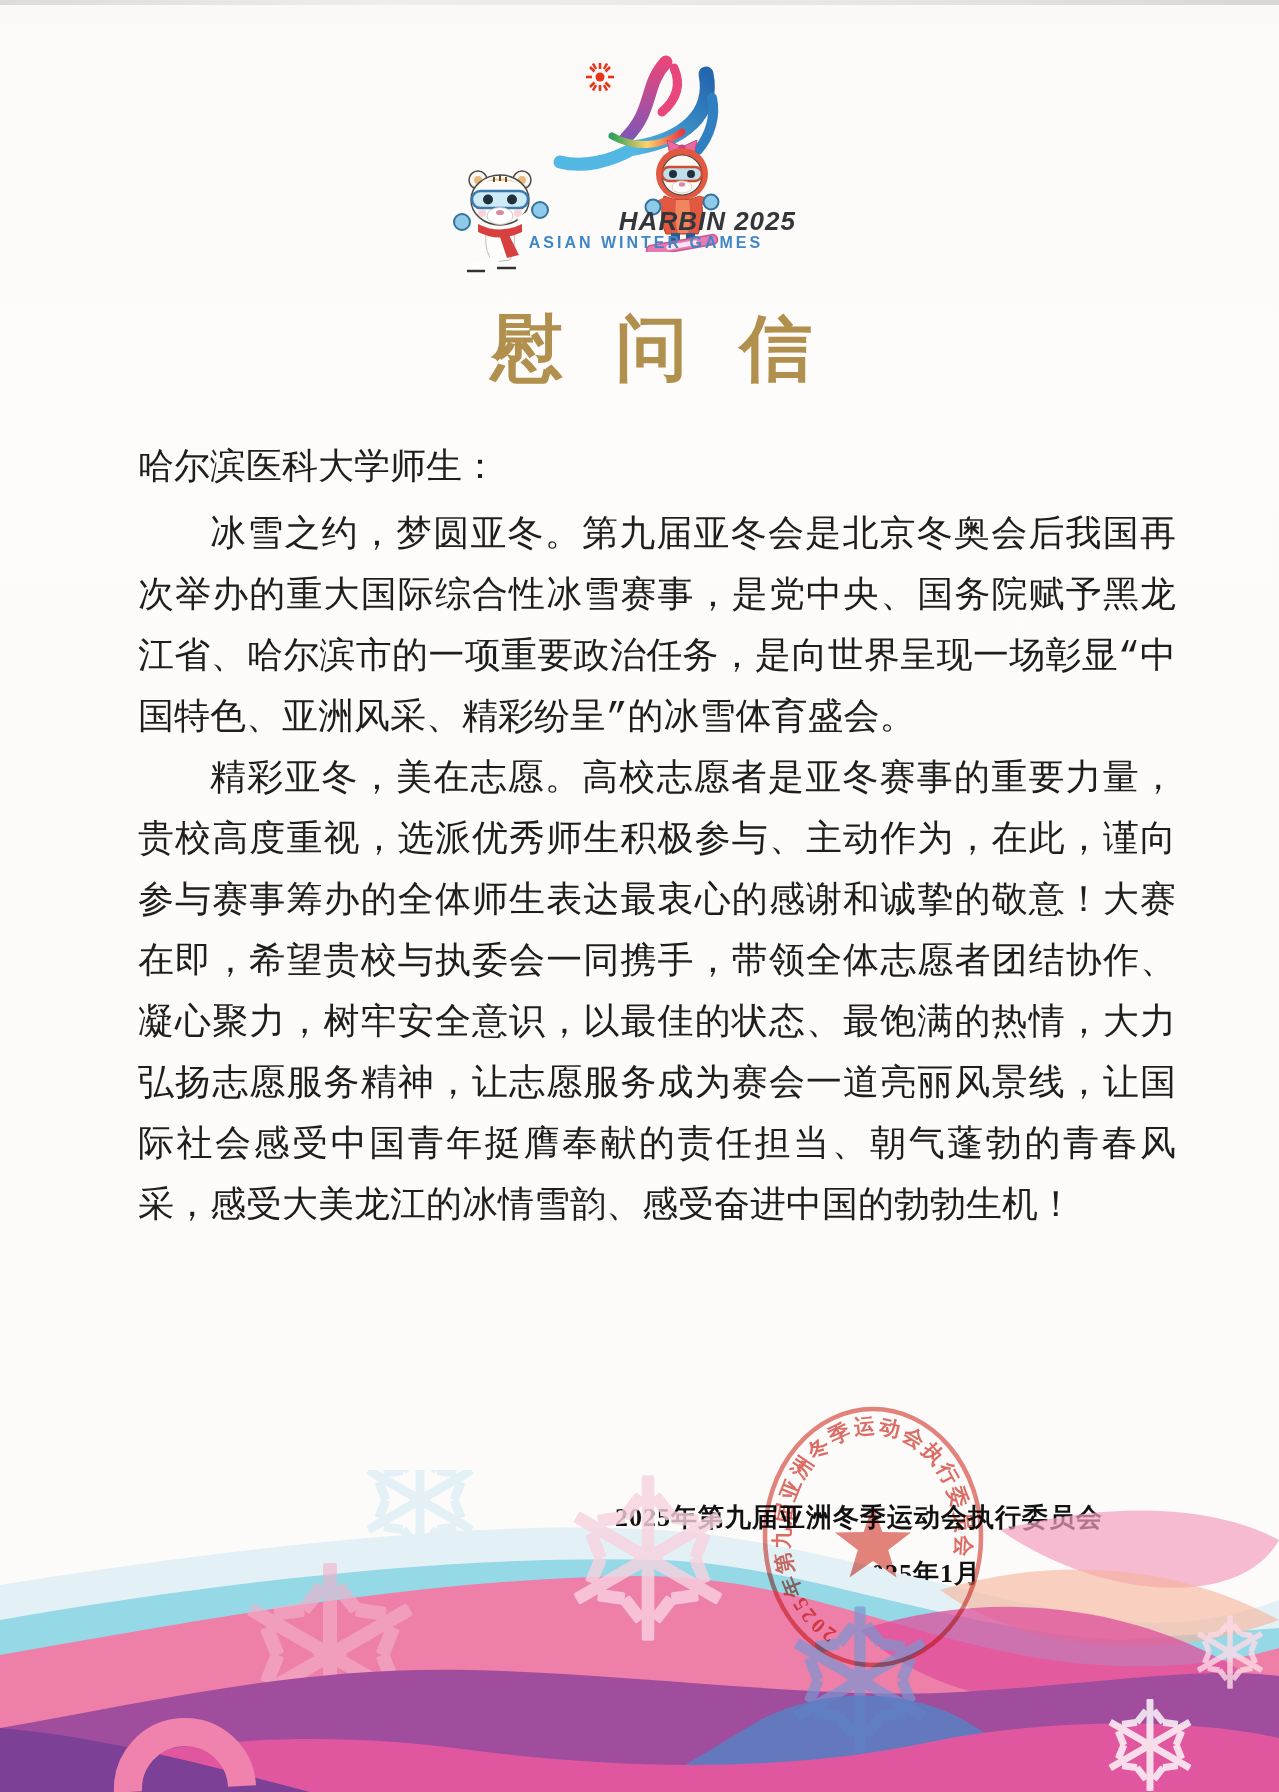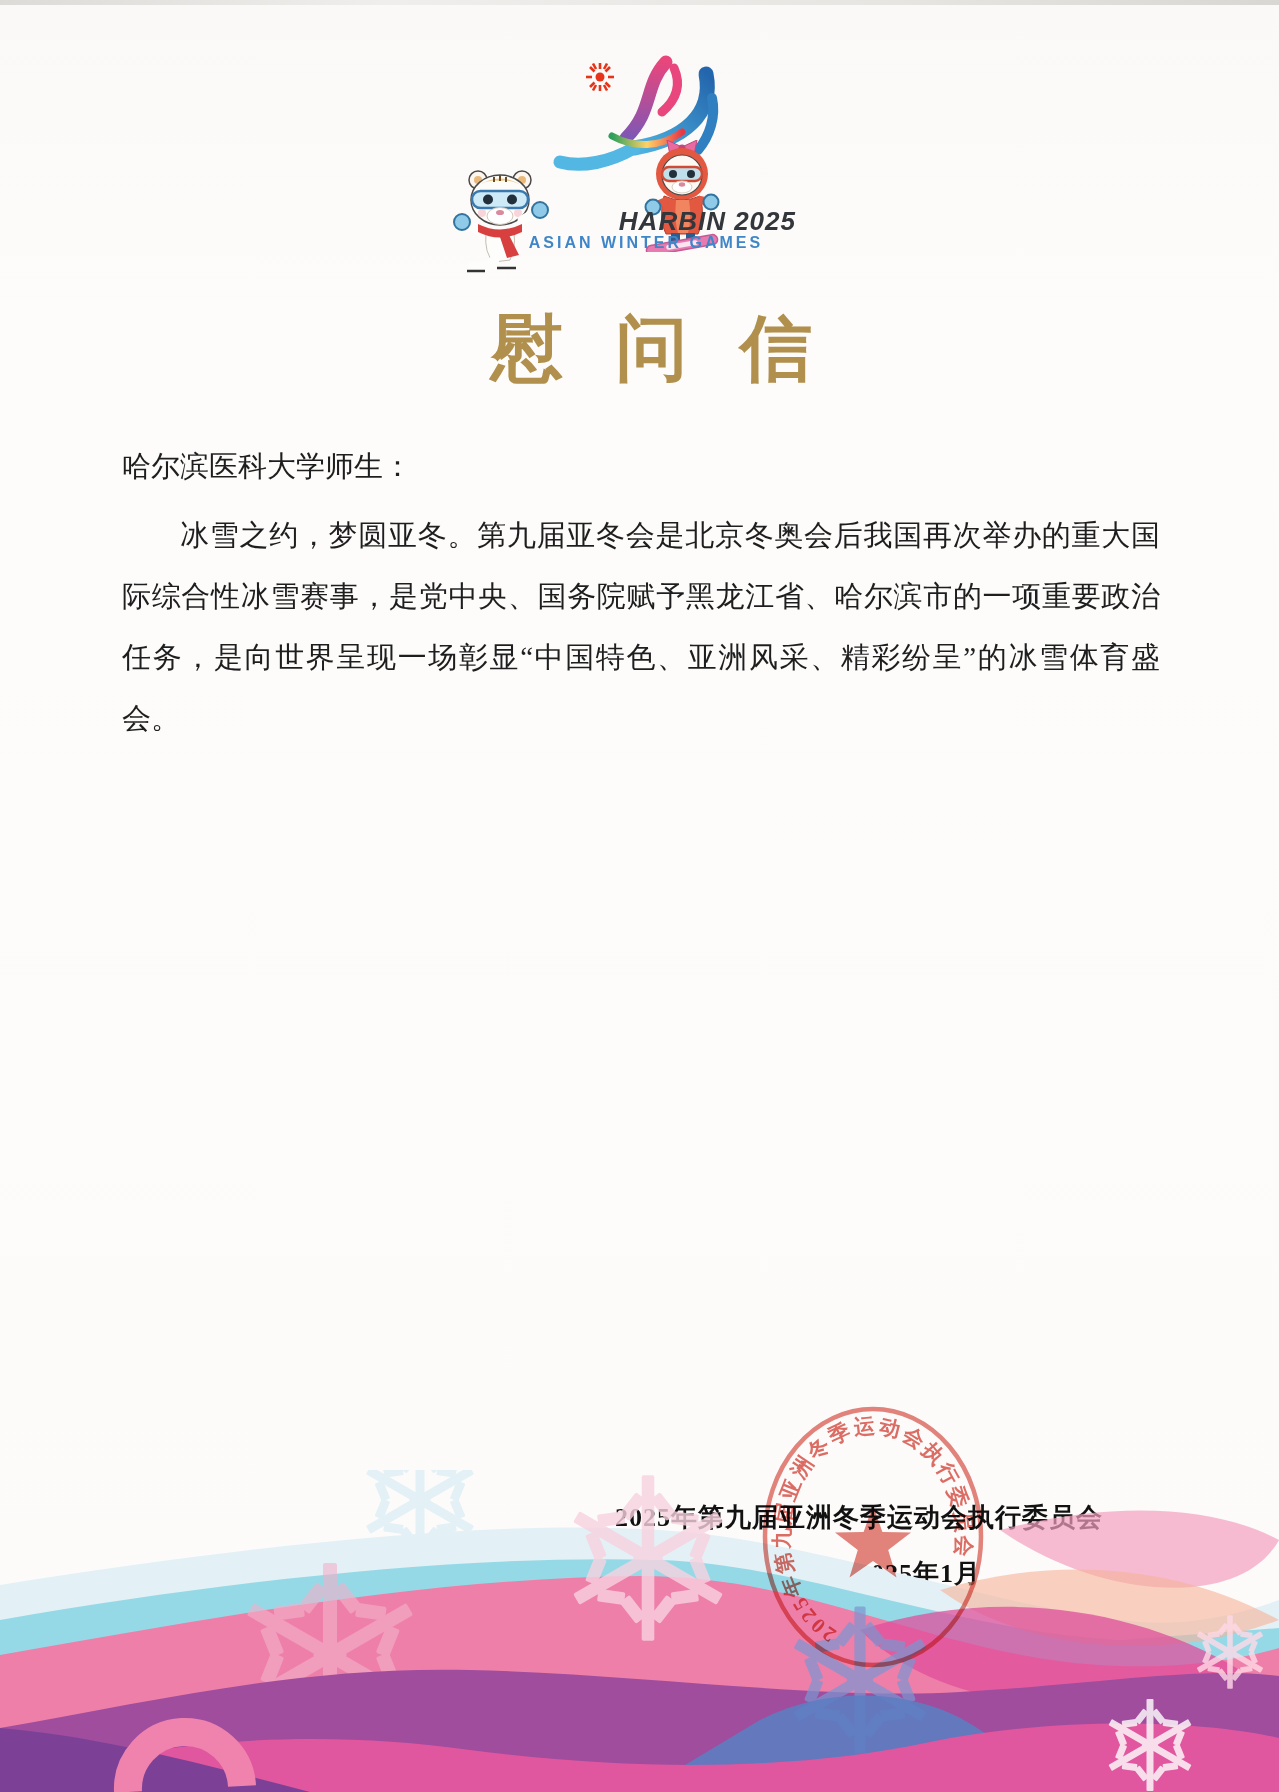--- a/index.html
+++ b/index.html
@@ -27,26 +27,26 @@
     position:absolute;left:496px;top:234px;width:300px;text-align:center;
     font-family:"Liberation Sans","DejaVu Sans",sans-serif;
     font-size:16px;font-weight:700;color:#3f86c8;letter-spacing:3px;
   }
   .letter-title{
     position:absolute;left:0;top:298px;width:1279px;text-align:center;
     font-size:72px;font-weight:700;color:#b1904e;
     letter-spacing:.24em;text-indent:.24em;line-height:1.1;margin:12px;
   }
   .body-text{
-    position:absolute;left:122px;top:436px;width:1038px;
-    font-size:29px;line-height:61px;color:#1e1e1e;
+    position:absolute;left:138px;top:436px;width:1038px;
+    font-size:36px;line-height:61px;color:#1e1e1e;
     text-align:justify;
   }
   .salutation{margin:0 0 8px 0;}
-  .para{margin:0;text-indent:2em;}
+  .para{margin:0;text-indent:2em;font-family:Liberation Mono, monospace;}
   .signature{
     position:absolute;right:176px;top:1500px;width:800px;text-align:right;
     font-size:26px;font-weight:700;color:#111;letter-spacing:1px;
   }
   .letter-date{
     position:absolute;right:298px;top:1556px;width:400px;text-align:right;
     font-size:26px;font-weight:700;color:#111;letter-spacing:1px;
   }
   .waves{position:absolute;left:0;top:1470px;width:1279px;height:322px;}
   .stamp{position:absolute;left:0;top:0;width:1279px;height:1792px;mix-blend-mode:multiply;opacity:.85;pointer-events:none;}
@@ -161,20 +161,21 @@
   </svg>
 
   <div class="wordmark">HARBIN 2025</div>
   <div class="subtitle">ASIAN WINTER GAMES</div>
 
   <h1 class="letter-title">慰 问 信</h1>
 
   <div class="body-text">
     <p class="salutation">哈尔滨医科大学师生：</p>
     <p class="para">冰雪之约，梦圆亚冬。第九届亚冬会是北京冬奥会后我国再次举办的重大国际综合性冰雪赛事，是党中央、国务院赋予黑龙江省、哈尔滨市的一项重要政治任务，是向世界呈现一场彰显“中国特色、亚洲风采、精彩纷呈”的冰雪体育盛会。</p>
+    <p class="para">精彩亚冬，美在志愿。高校志愿者是亚冬赛事的重要力量，贵校高度重视，选派优秀师生积极参与、主动作为，在此，谨向参与赛事筹办的全体师生表达最衷心的感谢和诚挚的敬意！大赛在即，希望贵校与执委会一同携手，带领全体志愿者团结协作、凝心聚力，树牢安全意识，以最佳的状态、最饱满的热情，大力弘扬志愿服务精神，让志愿服务成为赛会一道亮丽风景线，让国际社会感受中国青年挺膺奉献的责任担当、朝气蓬勃的青春风采，感受大美龙江的冰情雪韵、感受奋进中国的勃勃生机！</p>
   </div>
 
   <div class="signature">2025年第九届亚洲冬季运动会执行委员会</div>
   <div class="letter-date">2025年1月</div>
 
   <svg class="waves" viewBox="0 0 1279 322" preserveAspectRatio="none">
     <defs>
       <g id="fa">
         <rect x="-3.5" y="-46" width="7" height="42" rx="1"></rect>
         <rect x="-12" y="-36" width="7" height="15" rx="1" transform="rotate(38 -8.5 -28.5)"></rect>

